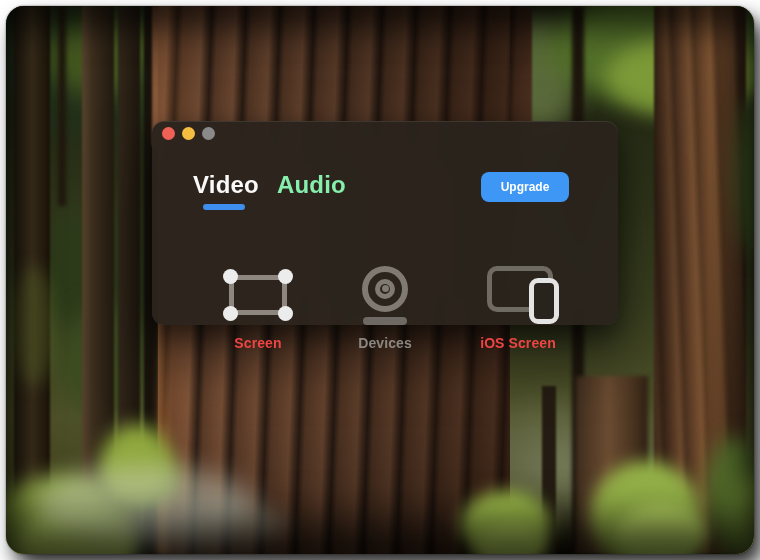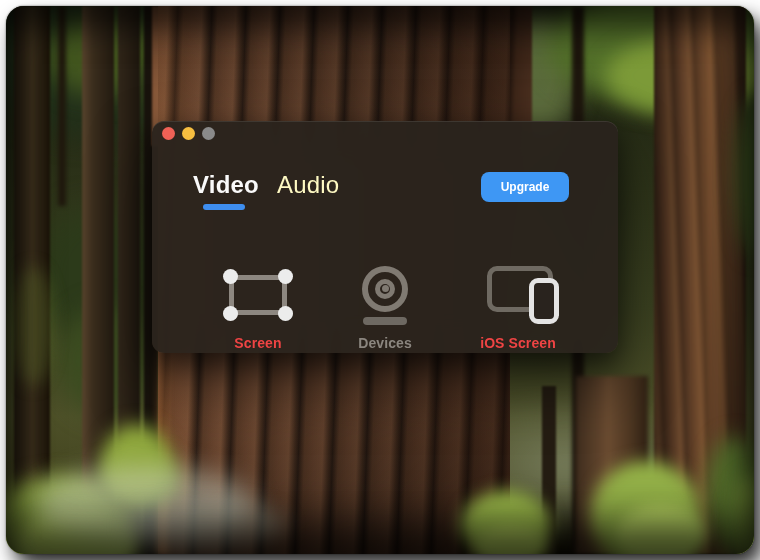--- a/index.html
+++ b/index.html
@@ -10,28 +10,28 @@
   .photo{position:absolute;left:6px;top:6px;right:6px;bottom:6px;border-radius:18px;overflow:hidden;
     box-shadow:8px 12px 20px rgba(0,0,0,.85), 0 0 2px rgba(0,0,0,.6);}
   .photo-inner{position:absolute;inset:0;
     background:linear-gradient(180deg,#10120a 0%,#1f2412 10%,#2b3118 30%,#3a4020 55%,#4e5129 75%,#43441f 88%,#141107 100%);}
   .blob{position:absolute;border-radius:50%;}
   .trunk{position:absolute;top:0;bottom:0;}
   .vignette{position:absolute;inset:0;border-radius:18px;pointer-events:none;
     box-shadow:inset 0 22px 30px rgba(0,0,0,.55), inset 0 -34px 42px rgba(0,0,0,.65), inset 0 0 60px rgba(0,0,0,.25);}
 
   
-  .appwin{position:absolute;left:152px;top:121px;width:466px;height:232px;border-radius:12px;
+  .appwin{position:absolute;left:152px;top:121px;width:466px;height:204px;border-radius:12px;
     background:rgba(41,35,29,.94);backdrop-filter:blur(18px) saturate(1.05);
     box-shadow:0 30px 60px rgba(0,0,0,.55),0 10px 24px rgba(0,0,0,.45),inset 0 1px 0 rgba(255,255,255,.09);padding-left:32px;}
   .tlight{position:absolute;top:6px;width:13px;height:13px;border-radius:50%;}
   .tabs{position:absolute;left:41px;top:50px;display:flex;gap:18px;align-items:baseline;}
   .tab{font-size:24px;line-height:28px;letter-spacing:.2px;cursor:default;}
   .tab.active{color:#fafafa;font-weight:600;}
-  .tab.inactive{color:#fef9c3;font-weight:400;}
+  .tab.inactive{color:#86efac;font-weight:700;}
   .tab-underline{position:absolute;left:51px;top:83px;width:42px;height:6px;border-radius:3px;background:var(--accent-blue,#3e8ef0);}
   .upgrade{position:absolute;left:329px;top:51px;width:88px;height:30px;border-radius:8px;border:none;
     background:var(--button-blue,#3e97f4);color:#fff;font-size:12px;font-weight:600;
     font-family:inherit;display:flex;align-items:center;justify-content:center;}
   .source{position:absolute;top:142px;width:120px;text-align:center;}
   .src-icon{height:64px;display:flex;align-items:center;justify-content:center;position:relative;}
   .src-label{margin-top:8px;font-size:14px;font-weight:600;letter-spacing:.1px;}
   .lbl-on{color:#ef4444;} .lbl-off{color:#8b867f;}
 
   

